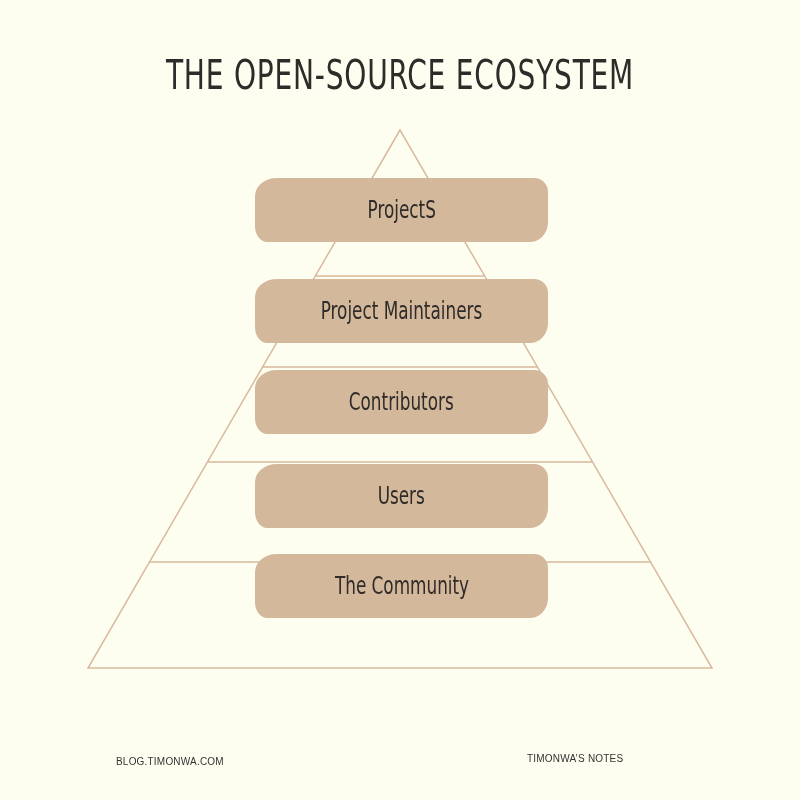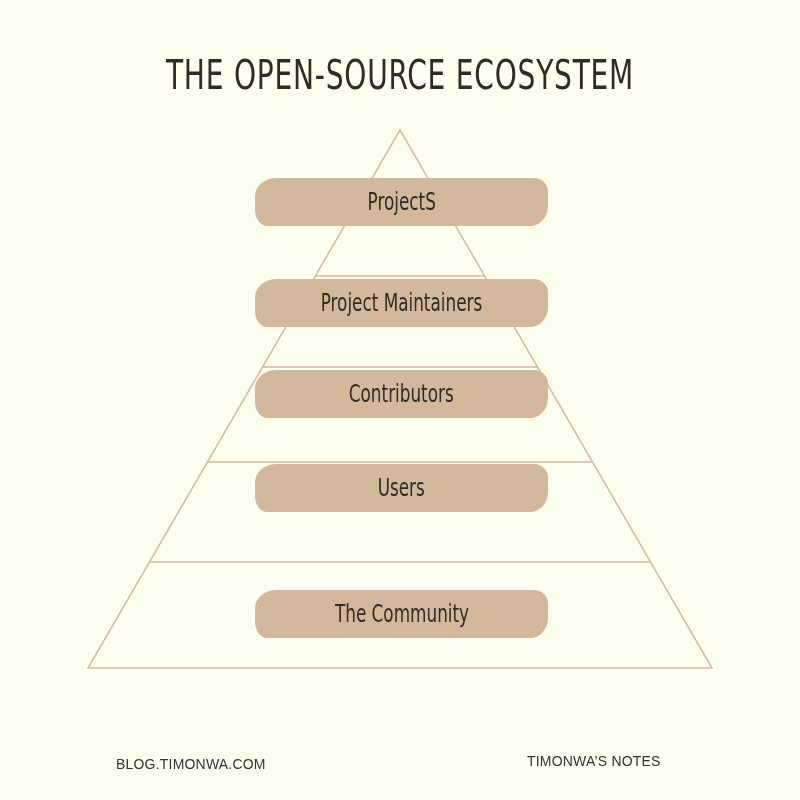--- a/index.html
+++ b/index.html
@@ -1,21 +1,21 @@
 <!DOCTYPE html>
 <html><head>
 <meta charset="utf-8">
 <style>
   html, body { margin: 0; padding: 0; }
   body { width: 800px; height: 800px; background: #fefef0; position: relative; overflow: hidden; font-family: "Liberation Sans", sans-serif; }
   .title { position: absolute; top: 52px; left: 0; width: 800px; text-align: center; font-family: "DejaVu Sans Condensed", "DejaVu Sans", sans-serif; font-size: 40px; color: #2e2b28; letter-spacing: 1px; transform: scaleX(0.78); transform-origin: center; font-weight: normal; }
   svg.pyr { position: absolute; left: 0; top: 0; }
-  .blob { position: absolute; left: 255px; width: 293px; height: 48px; background: #d4b89b; border-radius: 22px 14px 18px 12px / 18px 14px 20px 16px; display: flex; align-items: center; justify-content: center; }
+  .blob { position: absolute; left: 255px; width: 293px; height: 64px; background: #d4b89b; border-radius: 22px 14px 18px 12px / 18px 14px 20px 16px; display: flex; align-items: center; justify-content: center; }
   .blob span { font-family: "DejaVu Sans Condensed", "DejaVu Sans", sans-serif; font-size: 24px; color: #2e2b28; transform: scaleX(0.78); display: inline-block; white-space: nowrap; }
-  .footer { position: absolute; top: 756px; font-size: 14px; color: #333; letter-spacing: 0.2px; }
+  .footer { position: absolute; top: 756px; font-size: 10px; color: #333; letter-spacing: 0.2px; }
 </style>
 </head>
 <body>
 
 <div class="title">THE OPEN-SOURCE ECOSYSTEM</div>
 
 <svg class="pyr" width="800" height="800">
   <g stroke="#d9b99e" stroke-width="1.5" fill="none">
     <polygon points="400,130 88,668 712,668"></polygon>
     <line x1="316" y1="276" x2="484" y2="276"></line>
@@ -30,18 +30,18 @@
   </div>
 <div class="blob" style="top:279px">
     <span>Project Maintainers</span>
   </div>
 <div class="blob" style="top:370px">
     <span>Contributors</span>
   </div>
 <div class="blob" style="top:464px">
     <span>Users</span>
   </div>
-<div class="blob" style="top:590px">
+<div class="blob" style="top:554px">
     <span>The Community</span>
   </div>
 
 <div class="footer" style="left:116px">BLOG.TIMONWA.COM</div>
 <div class="footer" style="left:527px; top:753px">TIMONWA’S NOTES</div>
 
 </body></html>

